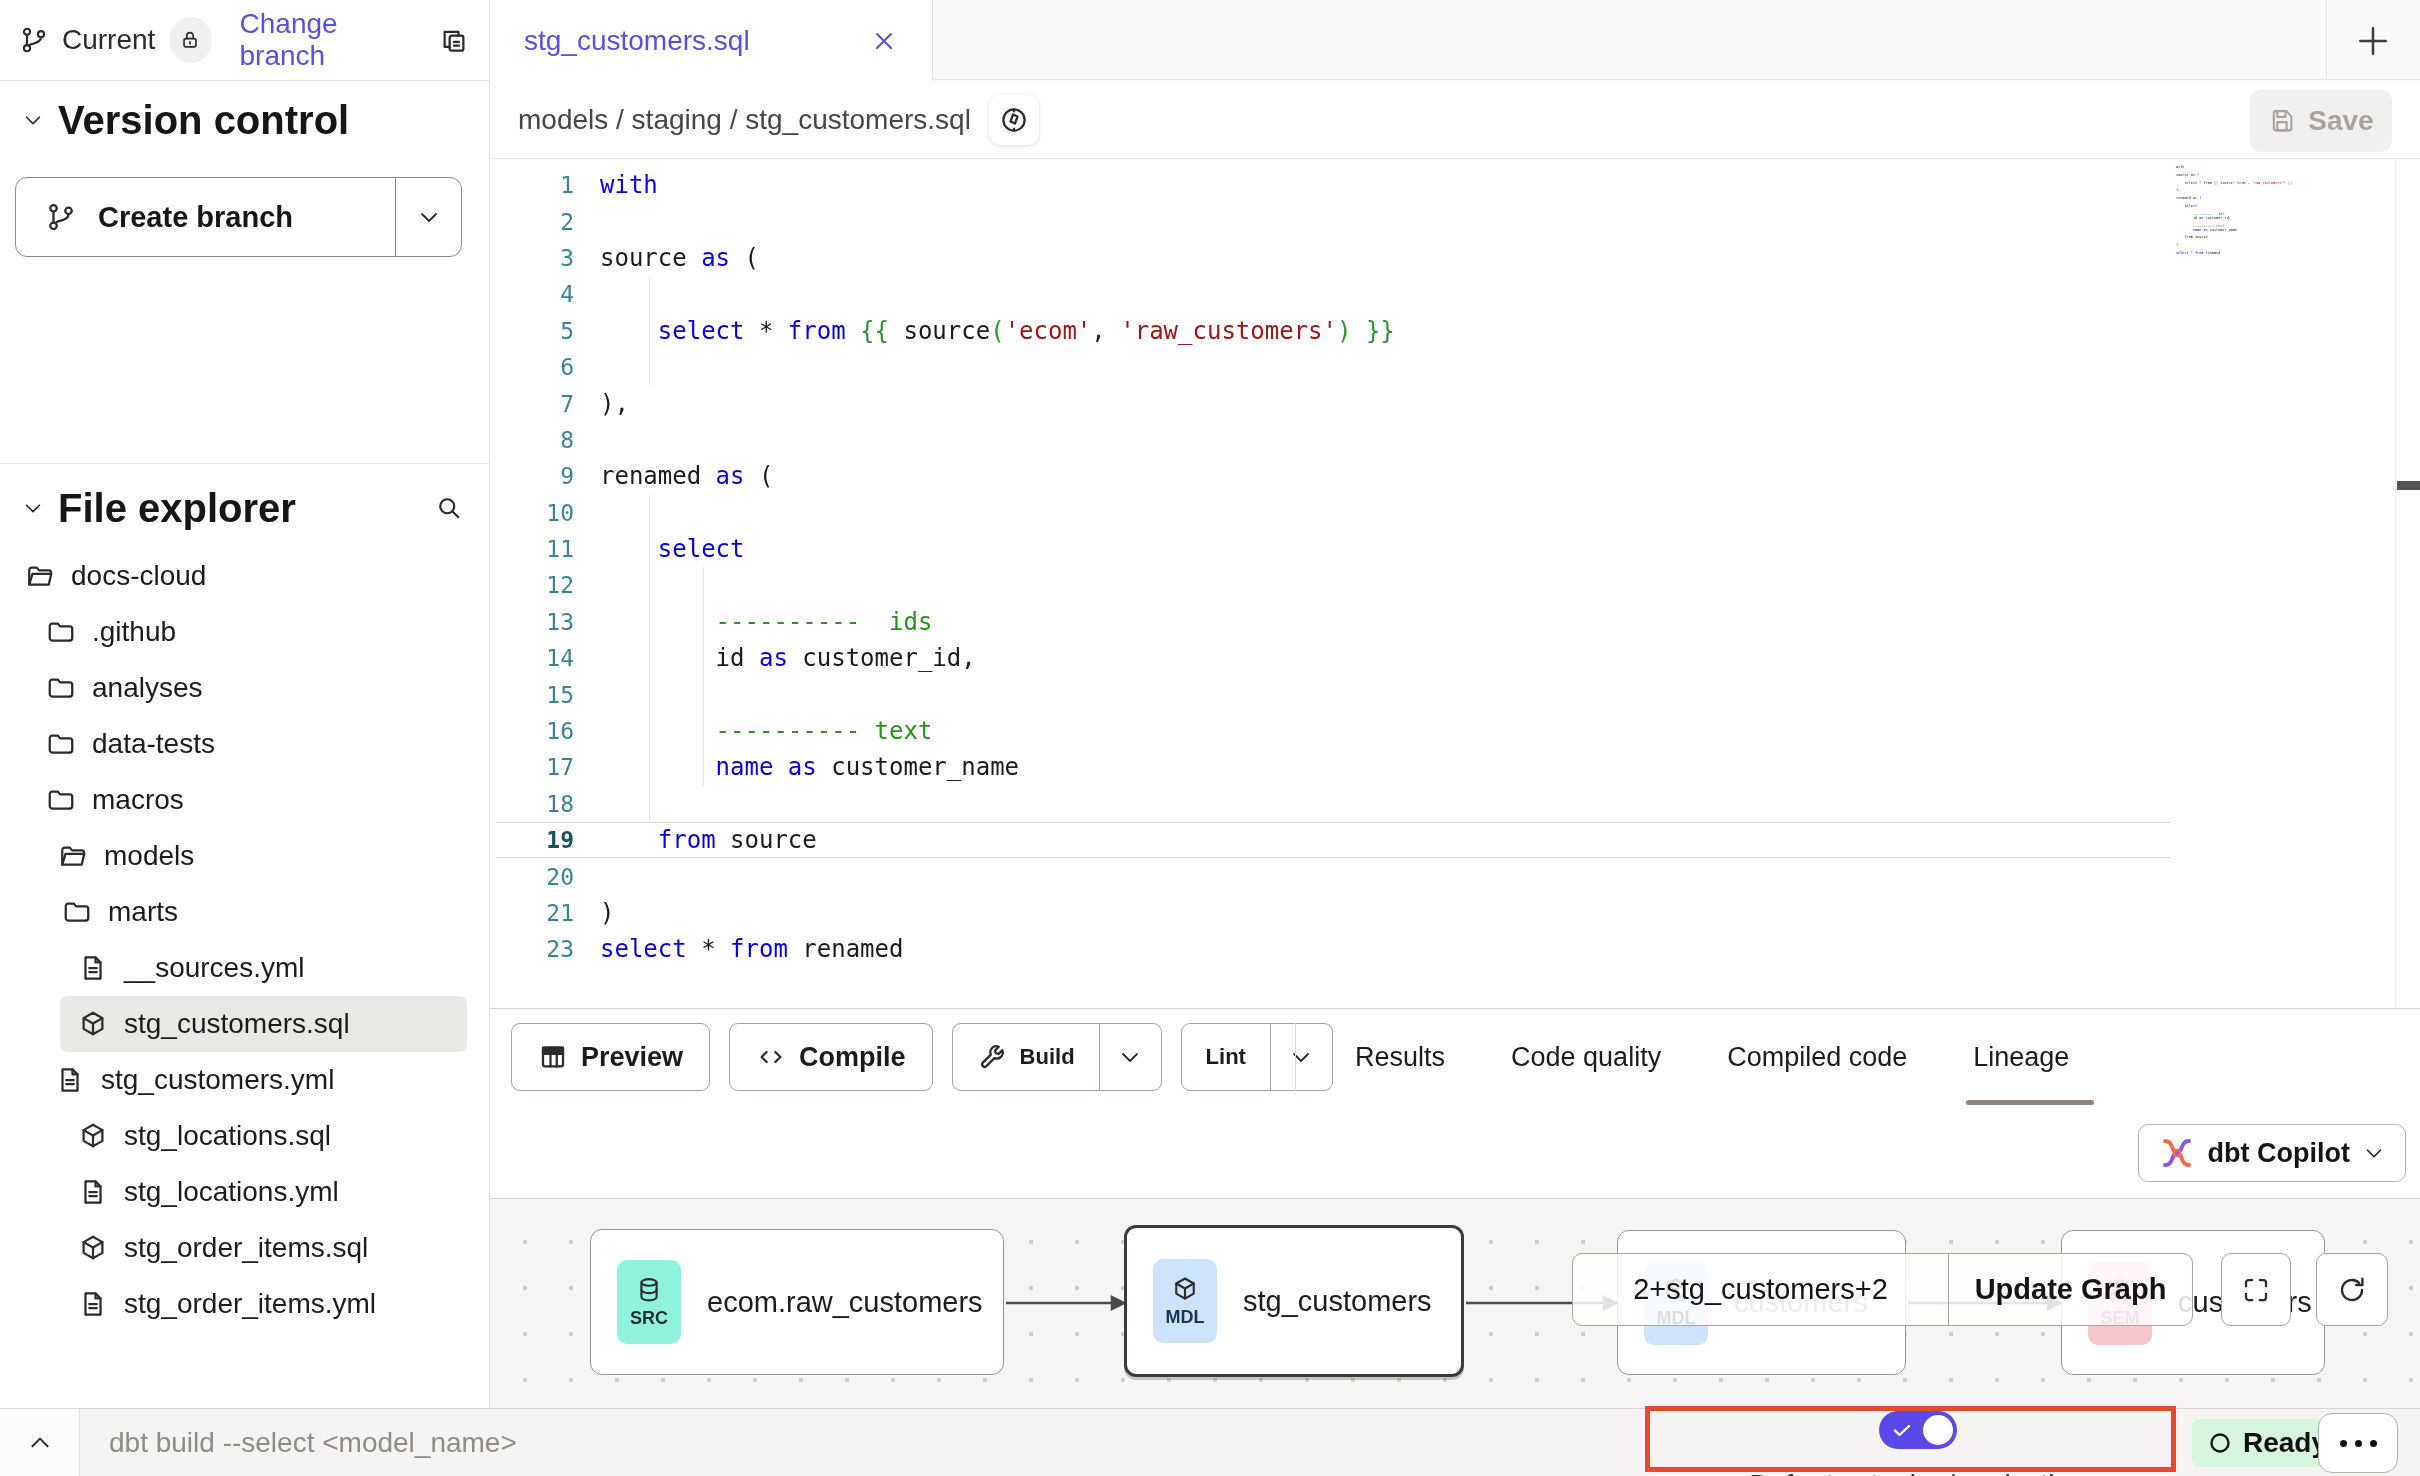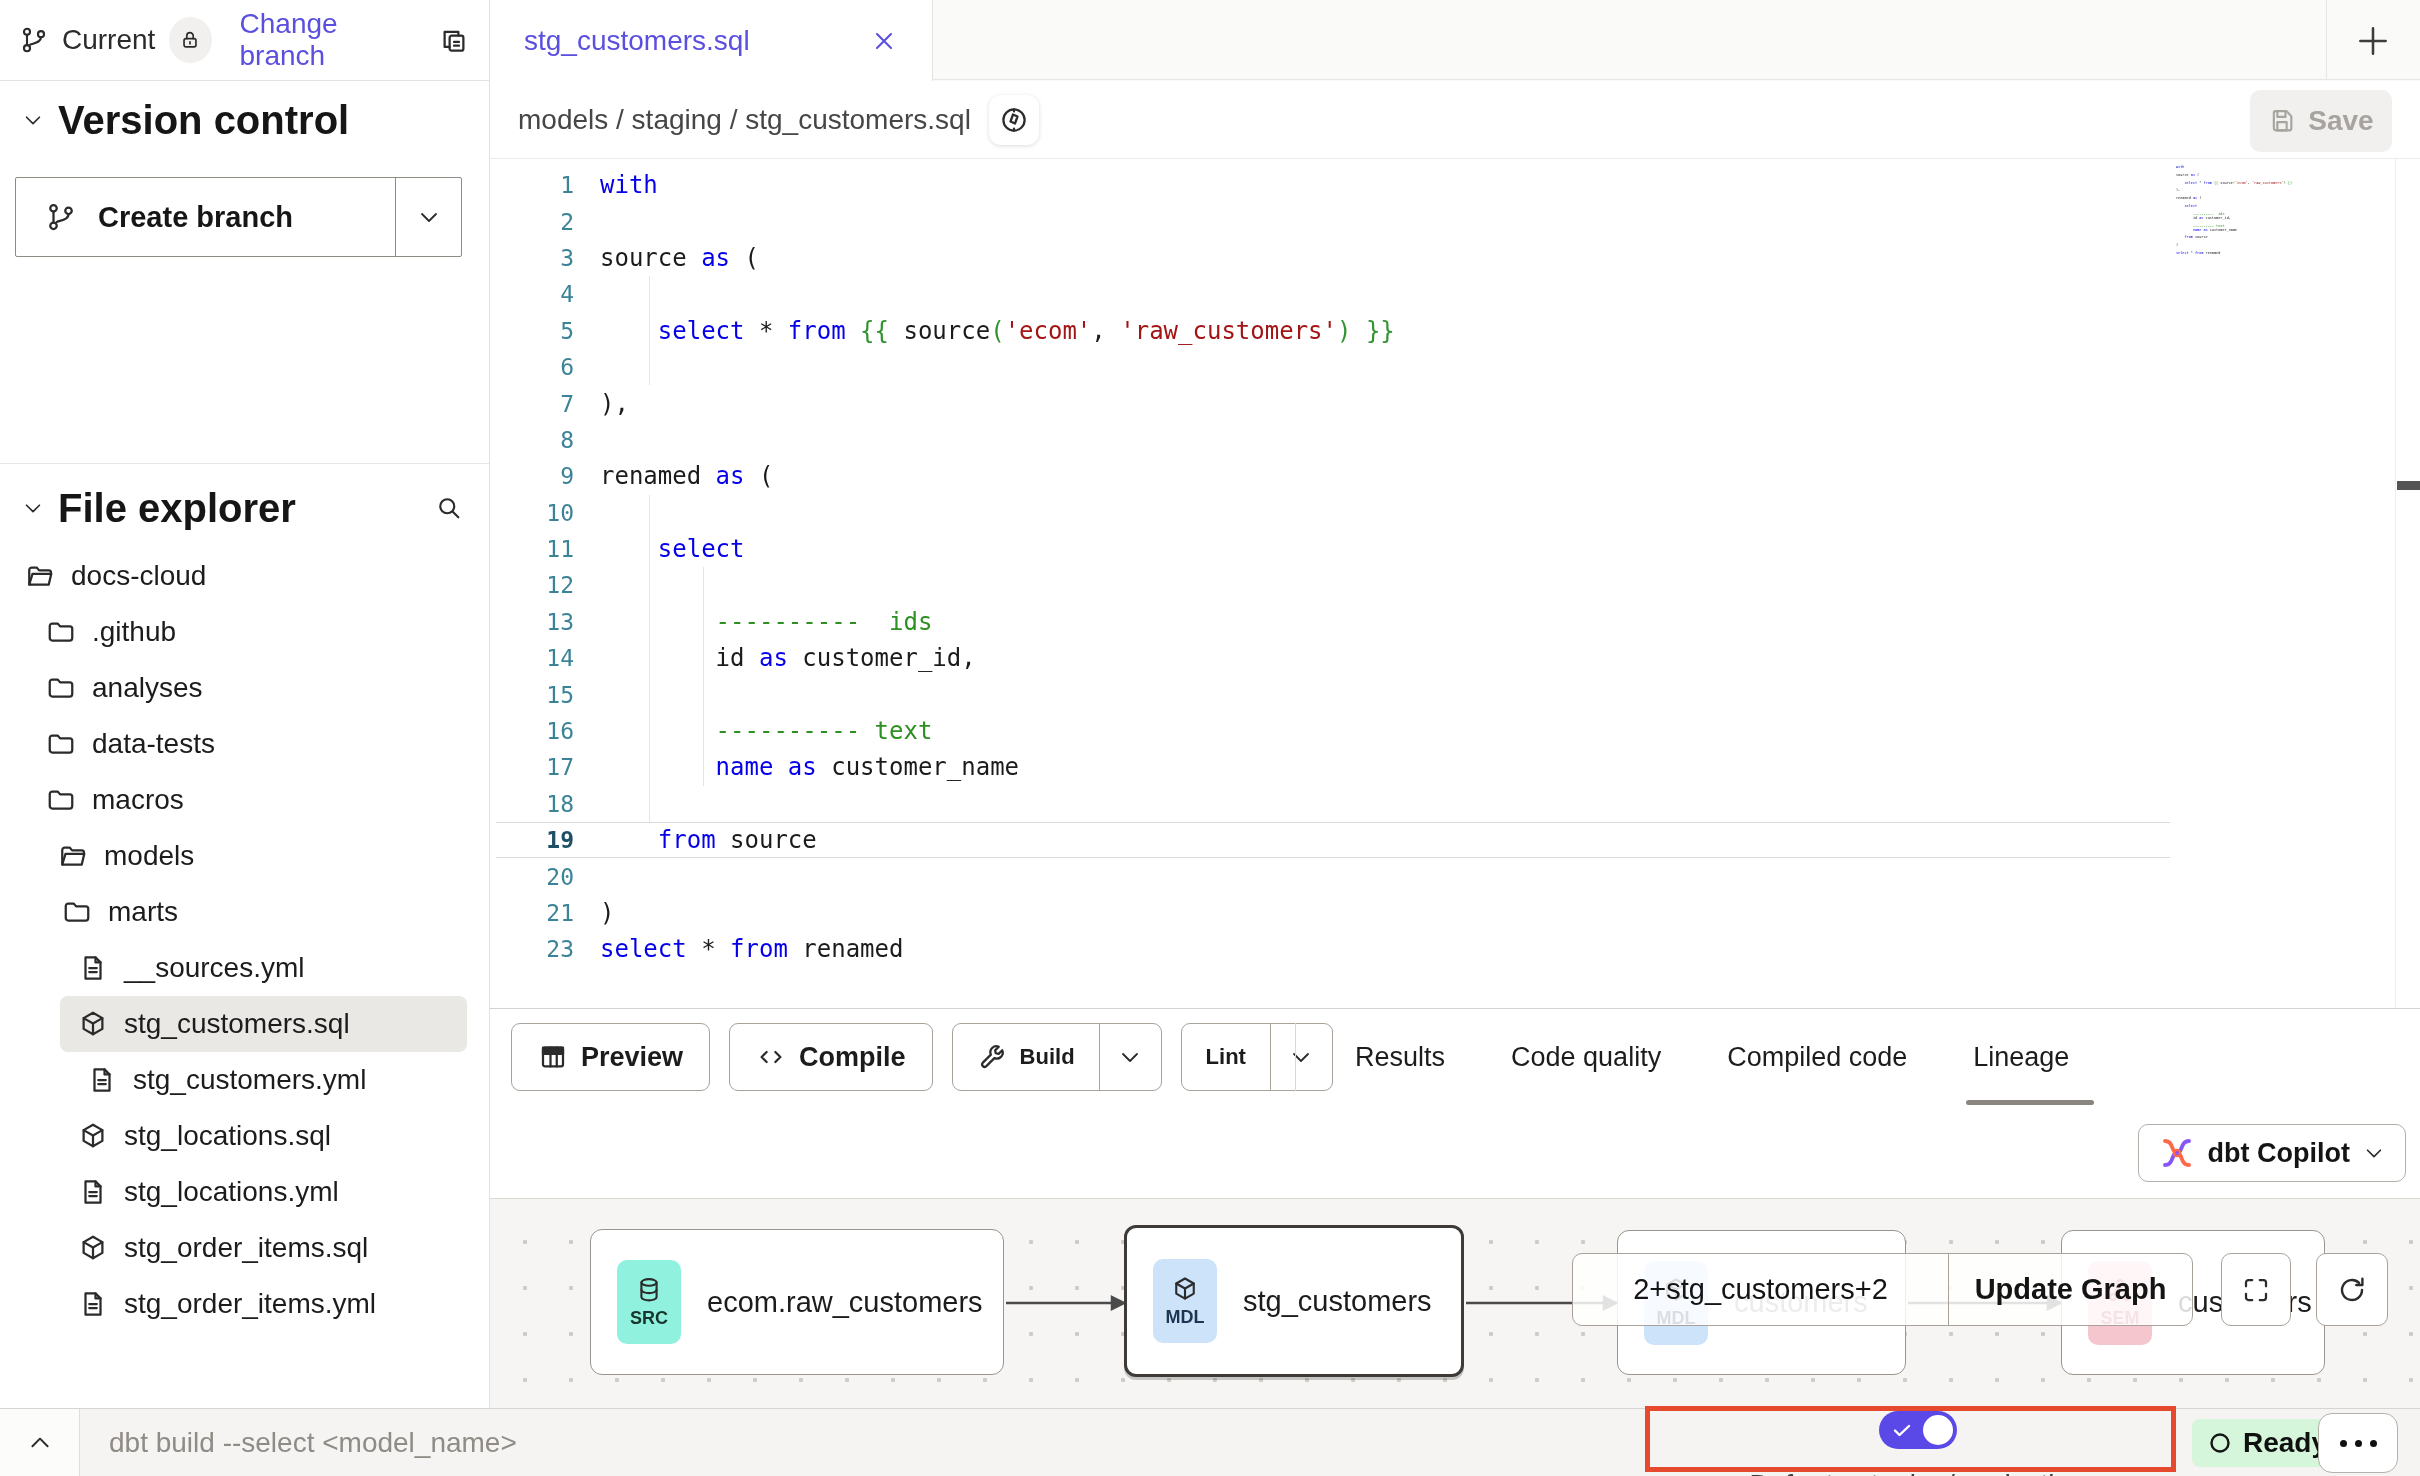--- a/index.html
+++ b/index.html
@@ -13,21 +13,21 @@
   .branch-bar{height:81px;border-bottom:1px solid #e4e2df;display:flex;align-items:center;padding:0 20px;gap:14px;}
   .branch-label{font-size:28px;color:#2b2b2b;}
   .lock-pill{width:46px;height:46px;border-radius:50%;background:#f1f0ee;display:flex;align-items:center;justify-content:center;}
   .link{color:#5b4fe0;font-size:28px;font-weight:500;margin-left:14px;cursor:pointer;}
   .copy-btn{margin-left:10px;}
   .sec-header{position:absolute;left:0;display:flex;align-items:center;gap:14px;padding-left:22px;height:44px;width:100%;}
   .sec-title{font-size:40px;font-weight:700;color:#161616;}
   .vc-header{top:98px;}
   .fe-header{top:486px;}
   .fe-search{position:absolute;right:26px;top:8px;}
-  .create-branch{position:absolute;left:15px;top:177px;width:447px;height:80px;border:1.6px solid #8f8a84;border-radius:2px;background:#fff;display:flex;align-items:stretch;}
+  .create-branch{position:absolute;left:15px;top:177px;width:447px;height:80px;border:1.6px solid #8f8a84;border-radius:12px;background:#fff;display:flex;align-items:stretch;}
   .cb-main{flex:1;display:flex;align-items:center;gap:22px;padding-left:30px;font-size:29px;font-weight:700;color:#161616;}
   .cb-chev{width:66px;border-left:1.6px solid #8f8a84;display:flex;align-items:center;justify-content:center;}
   .sb-divider{position:absolute;left:0;top:463px;width:100%;border-top:1px solid #e9e7e4;}
   .tree{position:absolute;left:0;top:548px;width:100%;}
   .trow{height:56px;display:flex;align-items:center;gap:16px;font-size:28px;color:#1c1c1c;cursor:pointer;}
   .trow .ticon{flex:none;}
 
   
   .tabstrip{position:absolute;left:490px;top:0;right:0;height:81px;background:#fafaf9;}
   .active-tab{position:absolute;left:0;top:0;width:443px;height:81px;background:#fff;border-right:1px solid #e4e2df;display:flex;align-items:center;justify-content:space-between;padding:0 34px;}
@@ -243,21 +243,21 @@
         </div>
         <div class="trow" style="margin-left: 60px; margin-right: 22px; padding-left: 18px; background: rgb(233, 232, 229); border-radius: 8px;">
           <span class="ticon">
             <svg class="ic" width="30" height="30" viewBox="0 0 24 24">
               <path d="M12 3l7.5 4.3v8.6L12 20.2l-7.5-4.3V7.3z"></path>
               <path d="M4.5 7.3L12 11.6l7.5-4.3M12 11.6v8.6"></path>
             </svg>
           </span>
           <span>stg_customers.sql</span>
         </div>
-        <div class="trow" style="padding-left: 87px;">
+        <div class="trow" style="padding-left: 55px;">
           <span class="ticon">
             <svg class="ic" width="30" height="30" viewBox="0 0 24 24">
               <path d="M6 3.5h8l4 4v13H6z"></path>
               <path d="M14 3.5v4h4"></path>
               <path d="M9 12h6M9 15.2h6"></path>
             </svg>
           </span>
           <span>stg_customers.yml</span>
         </div>
         <div class="trow" style="padding-left: 78px;">

